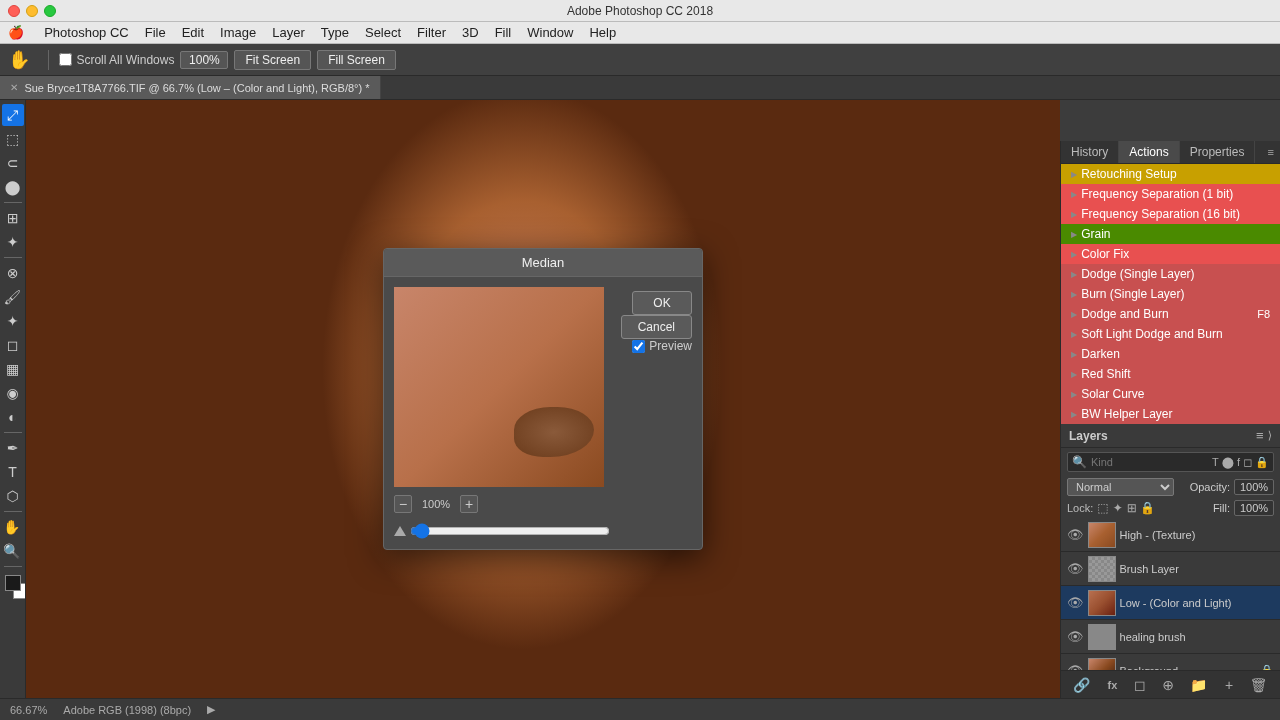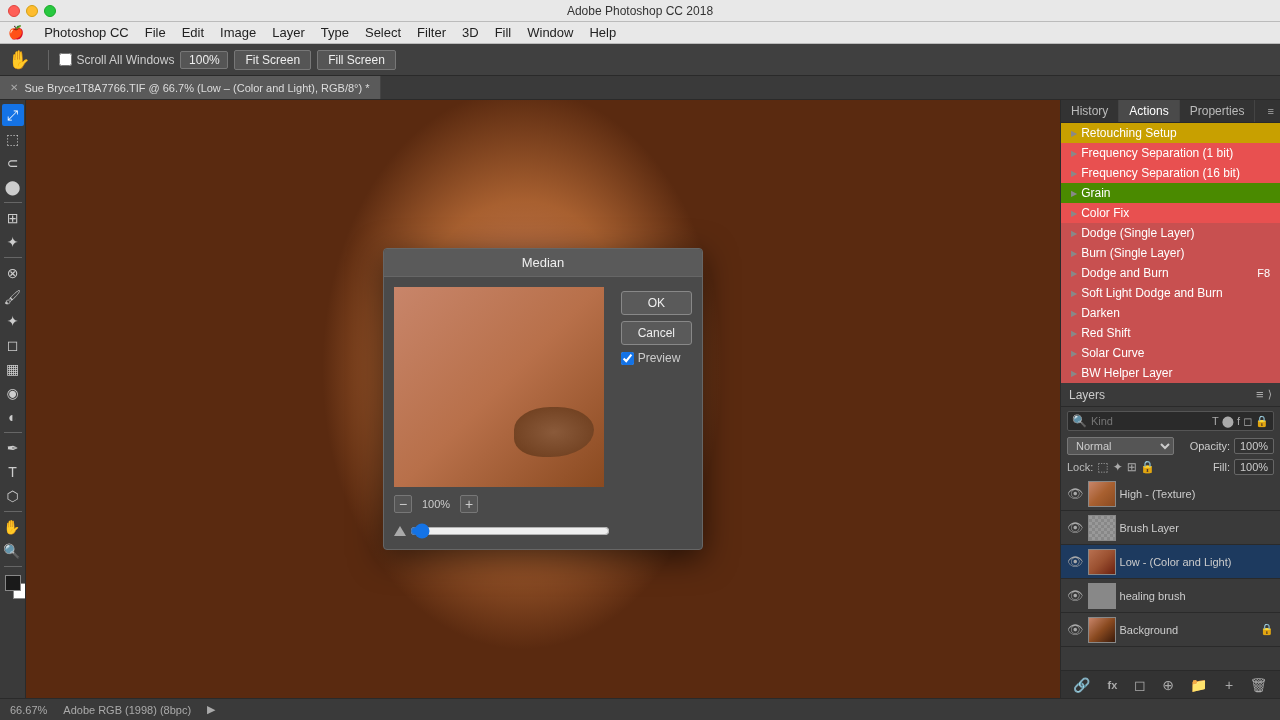--- a/index.html
+++ b/index.html
@@ -57,39 +57,39 @@
 
     
     .dialog-overlay { position: absolute; top: 0; left: 0; width: 100%; height: 100%; display: flex; align-items: center; justify-content: center; pointer-events: none; }
     .dialog { pointer-events: all; background: #4a4a4a; border: 1px solid #666; border-radius: 4px; box-shadow: 0 8px 32px rgba(0,0,0,0.6); width: 320px; }
     .dialog-title { background: #5a5a5a; border-bottom: 1px solid #666; padding: 6px 12px; text-align: center; font-size: 13px; color: #eee; border-radius: 4px 4px 0 0; }
     .dialog-body { padding: 10px; }
     .dialog-preview { width: 210px; height: 200px; background: linear-gradient(135deg, #c8856a 0%, #b8704a 50%, #8a4a20 100%); position: relative; overflow: hidden; margin-bottom: 8px; }
     .dialog-preview-eye { position: absolute; bottom: 30px; right: 10px; width: 80px; height: 50px; background: radial-gradient(ellipse, #8a5a3a 0%, #6a3a1a 100%); border-radius: 50% 50% 60% 40%; }
     .dialog-layout { display: flex; gap: 8px; }
     .dialog-left { flex: 1; }
-    .dialog-right { display: flex; flex-direction: column; gap: 6px; padding-top: 4px; }
+    .dialog-right { display: flex; flex-direction: column; gap: 0; padding-top: 4px; align-items: flex-end; }
     .dialog-zoom { display: flex; align-items: center; gap: 6px; margin-bottom: 6px; }
     .zoom-pct { color: #ccc; font-size: 11px; min-width: 36px; text-align: center; }
     .zoom-btn { width: 18px; height: 18px; background: #555; border: 1px solid #777; color: #ccc; font-size: 14px; display: flex; align-items: center; justify-content: center; cursor: pointer; border-radius: 2px; line-height: 1; }
     .ok-btn { background: #5a5a5a; border: 1px solid #888; color: #eee; padding: 4px 16px; border-radius: 3px; cursor: pointer; font-size: 12px; min-width: 60px; text-align: center; }
     .cancel-btn { background: #5a5a5a; border: 1px solid #888; color: #eee; padding: 4px 16px; border-radius: 3px; cursor: pointer; font-size: 12px; min-width: 60px; text-align: center; }
     .preview-check { display: flex; align-items: center; gap: 4px; font-size: 12px; color: #ccc; }
     .preview-check input { accent-color: #1473e6; }
 
     .radius-row { display: flex; align-items: center; gap: 6px; margin-top: 8px; }
     .radius-label { color: #ccc; font-size: 12px; }
     .radius-input { background: #333; border: 1px solid #888; color: #eee; padding: 2px 4px; width: 36px; font-size: 12px; border-radius: 2px; text-align: center; }
     .radius-unit { color: #ccc; font-size: 12px; }
     .slider-row { margin-top: 4px; display: flex; align-items: center; gap: 4px; }
     .slider { width: 200px; accent-color: #1473e6; }
     .slider-triangle { width: 0; height: 0; border-left: 6px solid transparent; border-right: 6px solid transparent; border-bottom: 10px solid #aaa; }
 
     
-    .right-panel { width: 220px; background: #3a3a3a; border-left: 1px solid #2a2a2a; display: flex; flex-direction: column; }
+    .right-panel { width: 220px; background: #3a3a3a; border-left: 1px solid #2a2a2a; display: flex; flex-direction: column; margin-top: 41px; }
     .panel-tabs { display: flex; background: #333; border-bottom: 1px solid #2a2a2a; }
     .panel-tab { padding: 4px 10px; font-size: 12px; color: #bbb; cursor: pointer; border-right: 1px solid #444; }
     .panel-tab.active { background: #4a4a4a; color: #fff; }
 
     
     .actions-panel { flex: 0 0 auto; }
     .action-item { padding: 3px 10px; font-size: 12px; cursor: pointer; display: flex; align-items: center; gap: 4px; }
     .action-triangle { font-size: 8px; color: #888; }
     .ai-retouching { background: #c8a000; color: #fff; }
     .ai-freq8 { background: #e85050; color: #fff; }
@@ -101,21 +101,21 @@
     .ai-dodgeburn { background: #c85050; color: #fff; }
     .ai-softlight { background: #c85050; color: #fff; }
     .ai-darken { background: #c85050; color: #fff; }
     .ai-redshift { background: #c85050; color: #fff; }
     .ai-solarcurve { background: #c85050; color: #fff; }
     .ai-bwhelper { background: #c85050; color: #fff; }
 
     
     .layers-panel { flex: 1; display: flex; flex-direction: column; overflow: hidden; }
     .layers-header { padding: 4px 8px; background: #3a3a3a; border-bottom: 1px solid #2a2a2a; display: flex; align-items: center; justify-content: space-between; }
-    .layers-title { font-size: 12px; color: #ccc; font-weight: 400; }
+    .layers-title { font-size: 12px; color: #ccc; font-weight: 700; }
     .layers-search { display: flex; align-items: center; background: #2a2a2a; border: 1px solid #555; border-radius: 2px; padding: 2px 4px; gap: 4px; margin: 4px 6px; }
     .layers-search input { background: transparent; border: none; color: #ccc; font-size: 11px; outline: none; width: 100%; }
     .layers-controls { display: flex; align-items: center; gap: 16px; padding: 2px 6px; }
     .layers-mode { background: #555; border: 1px solid #777; color: #ccc; font-size: 11px; padding: 1px 4px; border-radius: 2px; flex: 1; }
     .layers-opacity { display: flex; align-items: center; gap: 4px; font-size: 11px; color: #ccc; }
     .layers-opacity input { background: #333; border: 1px solid #666; color: #ccc; width: 40px; font-size: 11px; padding: 1px 3px; text-align: center; border-radius: 2px; }
     .lock-row { display: flex; align-items: center; gap: 4px; padding: 2px 6px; font-size: 11px; color: #bbb; }
     .lock-icons { display: flex; gap: 4px; }
     .lock-icon { font-size: 12px; color: #aaa; cursor: pointer; }
     .fill-row { display: flex; align-items: center; gap: 4px; font-size: 11px; color: #ccc; margin-left: auto; }

